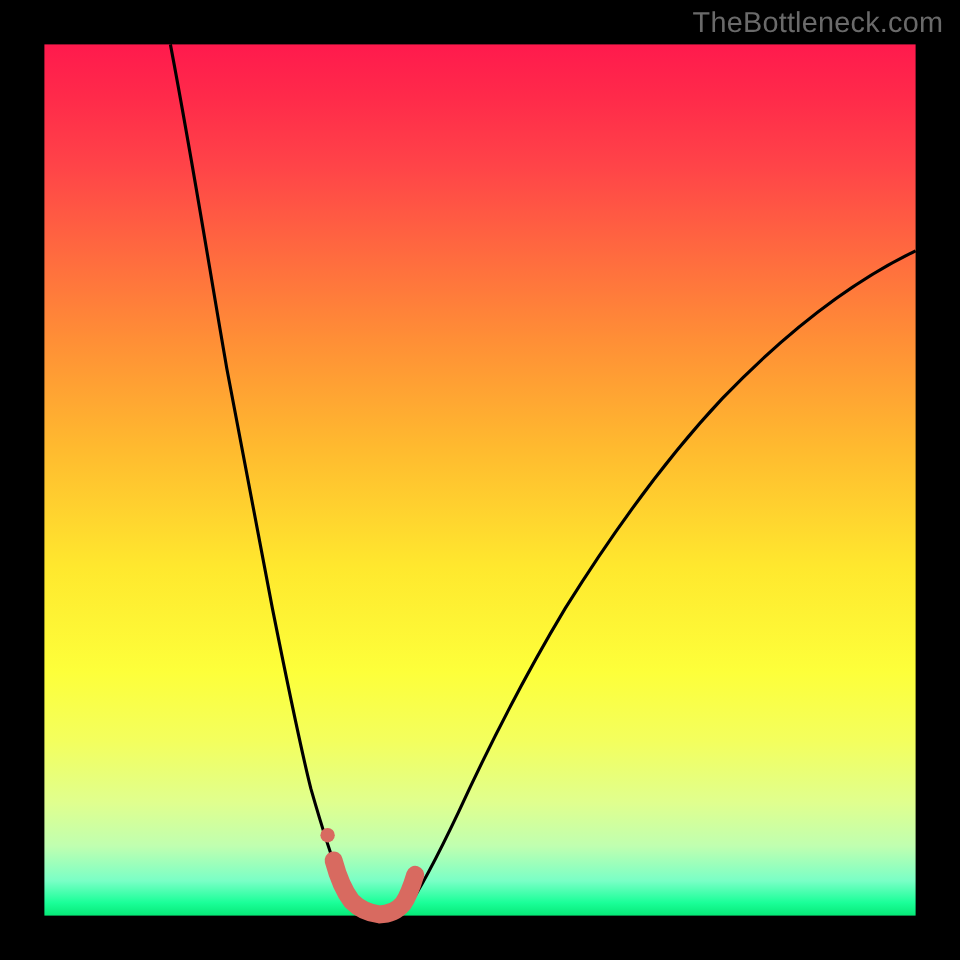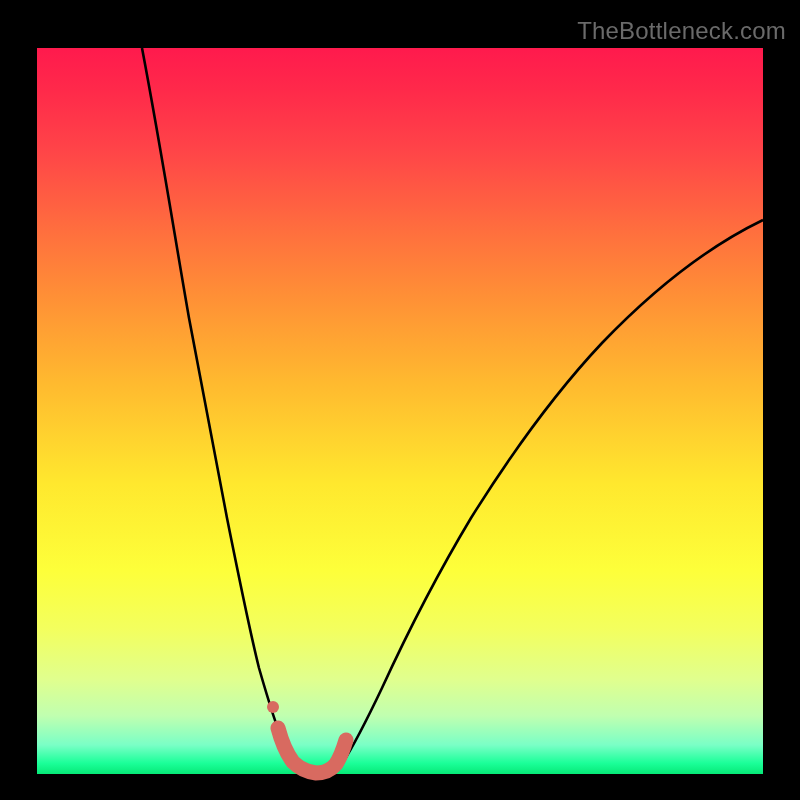--- a/index.html
+++ b/index.html
@@ -7,21 +7,21 @@
     padding: 0;
     width: 800px;
     height: 800px;
     background: #000;
     overflow: hidden;
     font-family: Arial, Helvetica, sans-serif;
   }
   .frame {
     position: absolute;
     left: 0;
-    top: 11px;
+    top: 0;
     width: 800px;
     height: 608px;
     background: #000;
     text-align: right;
   }
   .plot {
     position: absolute;
     left: 37px;
     top: 37px;
     width: 726px;

